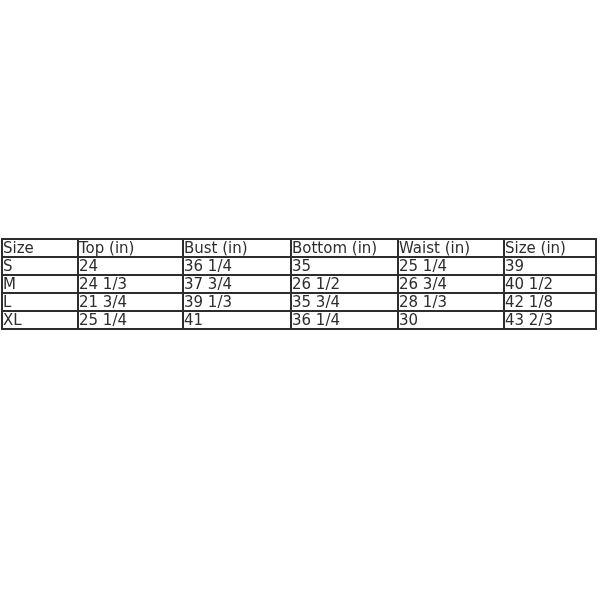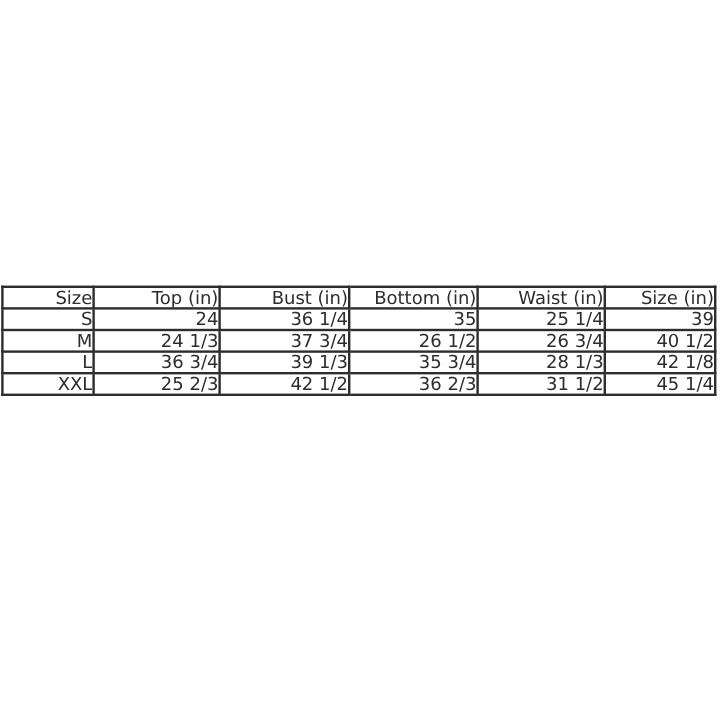--- a/index.html
+++ b/index.html
@@ -21,21 +21,21 @@
     width: 594px;
     border-collapse: collapse;
     table-layout: fixed;
   }
   table.size-chart th,
   table.size-chart td {
     border: 2px solid #2d2d2d;
     color: #2d2d2d;
     font-size: 15px;
     font-weight: 400;
-    text-align: right;
+    text-align: left;
     vertical-align: middle;
     padding: 0;
     height: 15px;
     line-height: 16px;
     white-space: nowrap;
     overflow: hidden;
   }
   table.size-chart th {
     height: 16px;
   }
@@ -74,28 +74,28 @@
     <tr>
       <td>M</td>
       <td>24 1/3</td>
       <td>37 3/4</td>
       <td>26 1/2</td>
       <td>26 3/4</td>
       <td>40 1/2</td>
     </tr>
     <tr>
       <td>L</td>
-      <td>36 3/4</td>
+      <td>21 3/4</td>
       <td>39 1/3</td>
       <td>35 3/4</td>
       <td>28 1/3</td>
       <td>42 1/8</td>
     </tr>
     <tr>
-      <td>XXL</td>
-      <td>25 2/3</td>
-      <td>42 1/2</td>
-      <td>36 2/3</td>
-      <td>31 1/2</td>
-      <td>45 1/4</td>
+      <td>XL</td>
+      <td>25 1/4</td>
+      <td>41</td>
+      <td>36 1/4</td>
+      <td>30</td>
+      <td>43 2/3</td>
     </tr>
   </tbody>
 </table>
 
 </body></html>

